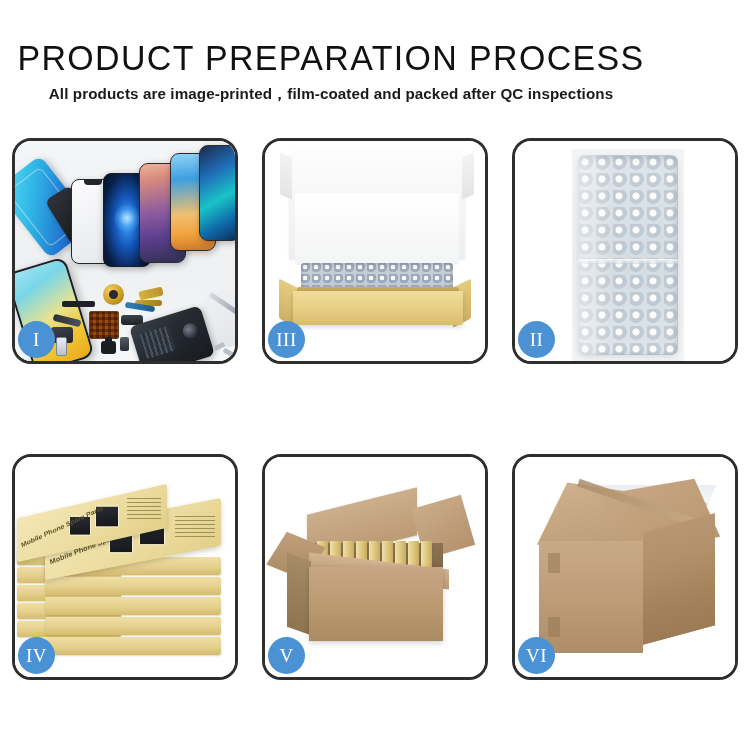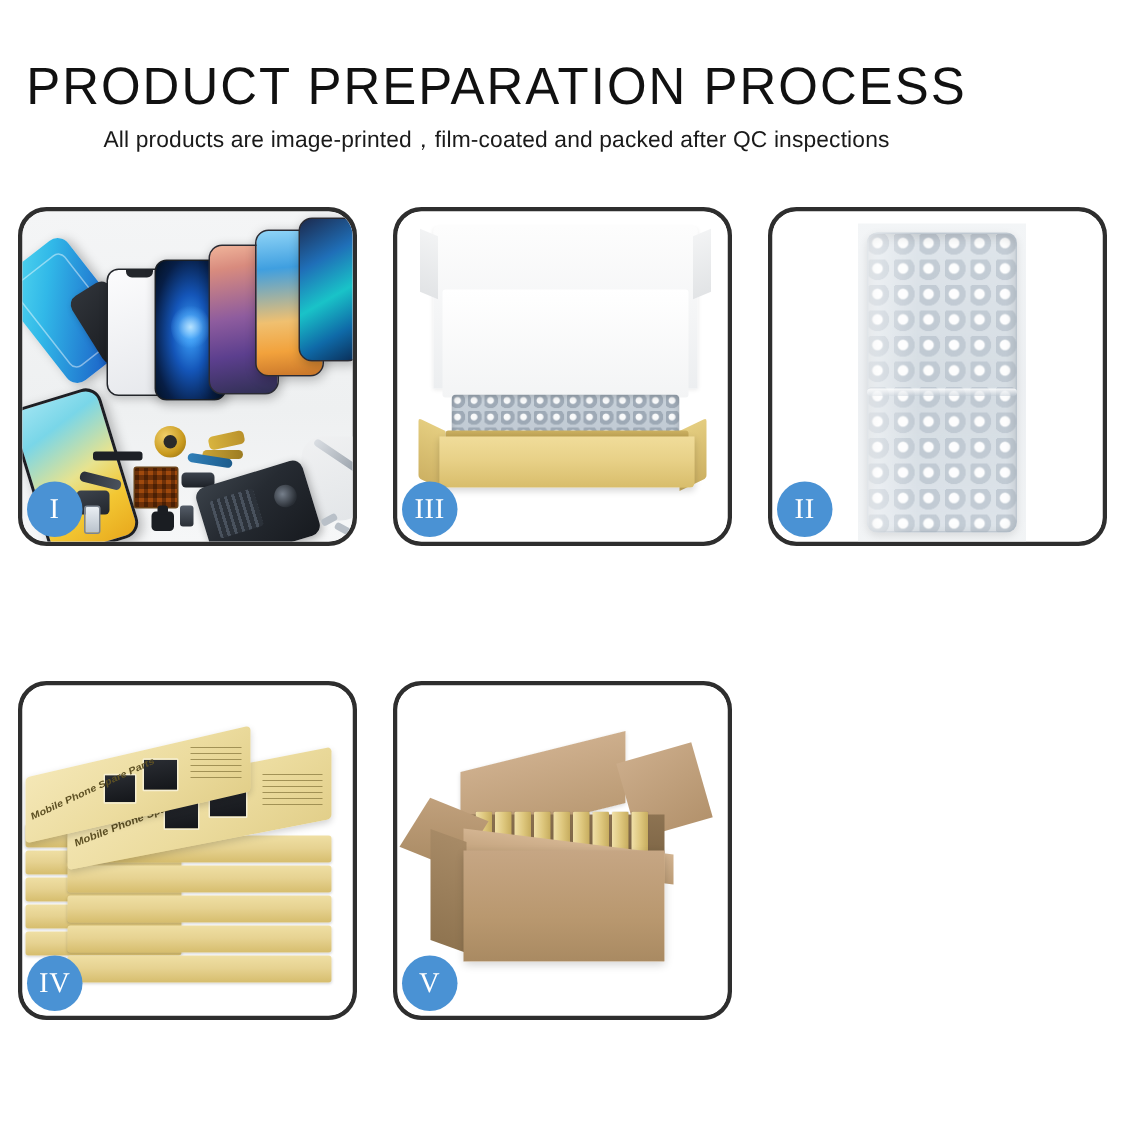--- a/index.html
+++ b/index.html
@@ -20,21 +20,21 @@
     font-weight: 500;
     letter-spacing: 1.4px;
     color: #111111;
     transform: scaleX(0.97);
     white-space: nowrap;
   }
   .subtitle {
     margin-top: 7px;
     font-size: 15.2px;
     line-height: 19px;
-    font-weight: 400;
+    font-weight: 700;
     letter-spacing: 0.1px;
     color: #1a1a1a;
     white-space: nowrap;
   }
 
   
   .grid {
     position: absolute;
     top: 138px; left: 12px;
     width: 726px; height: 542px;
@@ -519,15 +519,28 @@
           <div class="gbar" style="left:104px;"></div>
         </div>
         <div class="ct-flap-left"></div>
         <div class="ct-flap-front"></div>
         <div class="ct-side"></div>
         <div class="ct-body"></div>
       </div>
       <div class="badge">V</div>
     </div>
 
+    <div class="panel">
+      <div class="stage p6">
+        <div class="sc-shadow"></div>
+        <div class="sc-top"></div>
+        <div class="sc-top2"></div>
+        <div class="sc-seam"></div>
+        <div class="sc-right"></div>
+        <div class="sc-front"></div>
+        <div class="sc-tape1"></div>
+        <div class="sc-tape2"></div>
+      </div>
+      <div class="badge">VI</div>
+    </div>
 
   </div>
 </div>
 
 </body></html>

